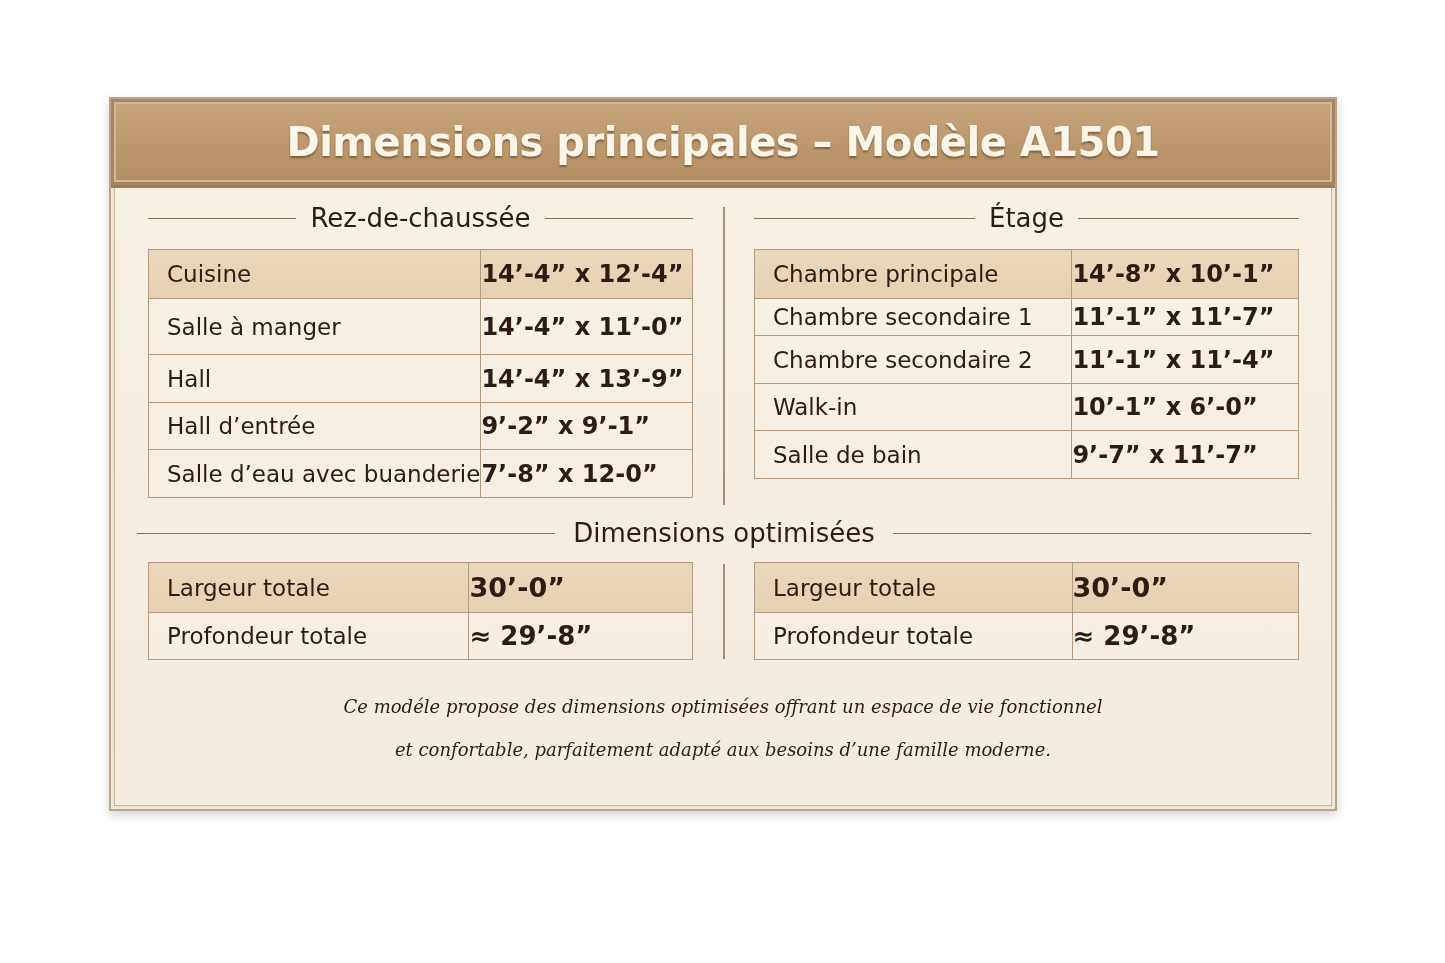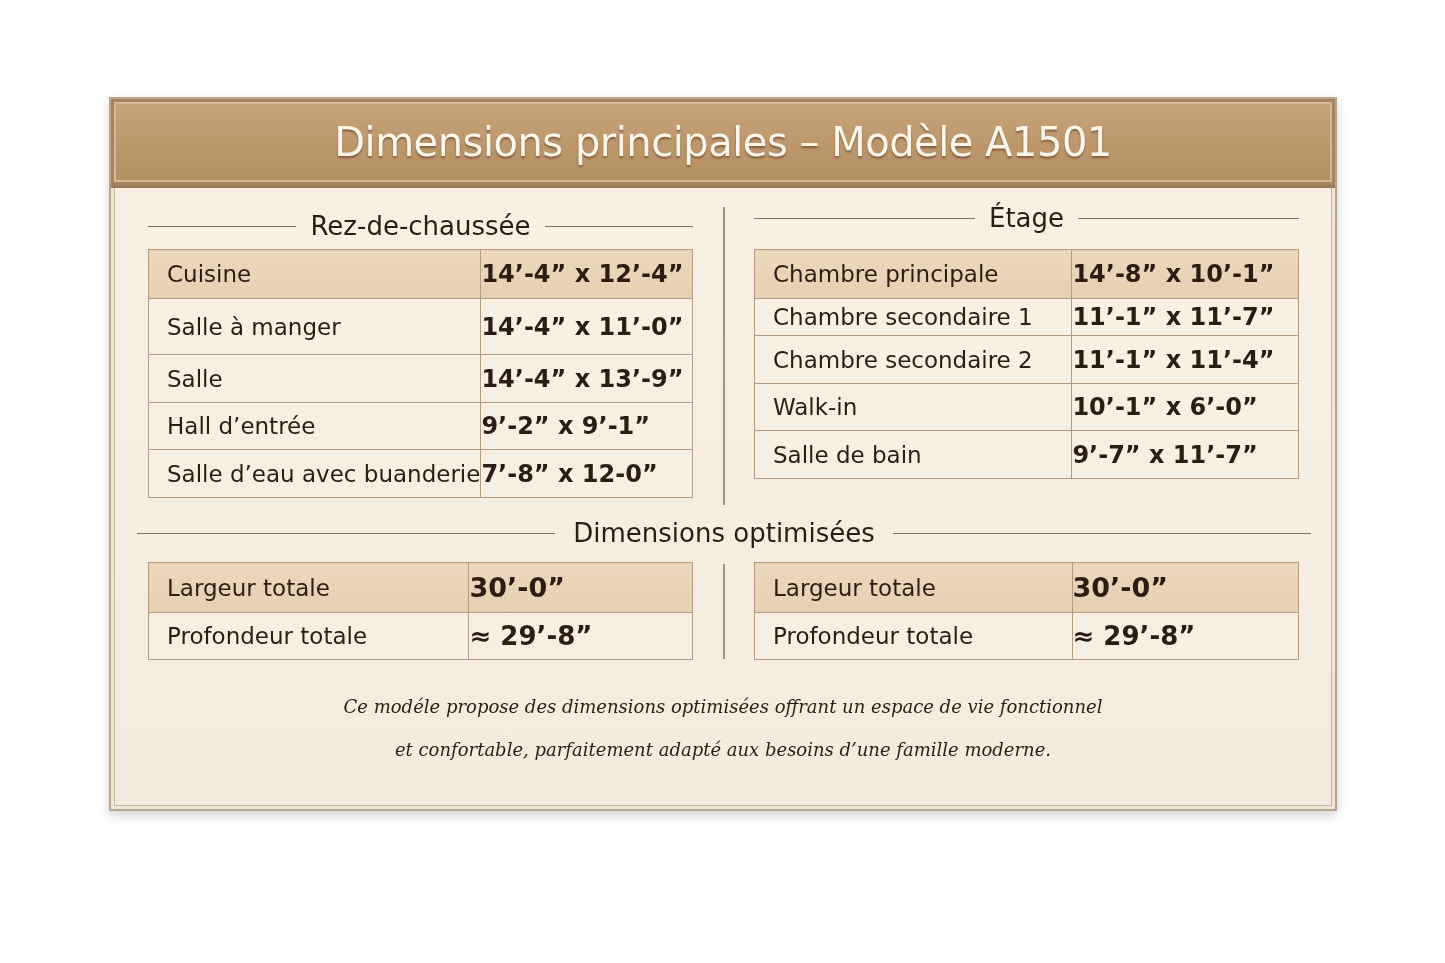--- a/index.html
+++ b/index.html
@@ -25,21 +25,21 @@
       left: 0; top: 0; right: 0;
       height: 86px;
       background: linear-gradient(180deg, #c9a57c 0%, #bd976c 55%, #b48e63 100%);
       border-bottom: 3px solid #9c7a55;
       box-shadow: inset 0 0 0 3px #a88560, inset 0 0 0 5px #d3b896;
       display: flex; align-items: center; justify-content: center;
     }
     .banner h1 {
       margin: 0;
       font-family: "DejaVu Sans", "Liberation Sans", sans-serif;
-      font-weight: normal;
+      font-weight: bold;
       font-size: 40px;
       color: #fbf5ea;
       letter-spacing: -0.5px;
       text-shadow: 0 2px 2px rgba(80,50,20,0.55);
     }
     .section-head {
       position: absolute;
       display: flex; align-items: center;
       font-family: "DejaVu Sans", "Liberation Sans", sans-serif;
       font-size: 26px;
@@ -90,21 +90,21 @@
   </style>
 </head>
 <body>
 
 <div class="card">
 
   <div class="banner">
     <h1>Dimensions principales – Modèle A1501</h1>
   </div>
 
-  <div class="section-head" style="left:37px; top:112px; width:545px;">
+  <div class="section-head" style="left:37px; top:104px; width:545px;">
     <span class="rule"></span>
     <span class="label">Rez-de-chaussée</span>
     <span class="rule"></span>
   </div>
 
   <div class="section-head" style="left:643px; top:104px; width:545px;">
     <span class="rule"></span>
     <span class="label">Étage</span>
     <span class="rule"></span>
   </div>
@@ -120,21 +120,21 @@
     <tbody>
         <tr class="hl" style="height:49px;">
       <td>Cuisine</td>
       <td class="val">14’-4” x 12’-4”</td>
     </tr>
     <tr style="height:56px;">
       <td>Salle à manger</td>
       <td class="val">14’-4” x 11’-0”</td>
     </tr>
     <tr style="height:48px;">
-      <td>Salle</td>
+      <td>Hall</td>
       <td class="val">14’-4” x 13’-9”</td>
     </tr>
     <tr style="height:47px;">
       <td>Hall d’entrée</td>
       <td class="val">9’-2” x 9’-1”</td>
     </tr>
     <tr style="height:48px;">
       <td>Salle d’eau avec buanderie</td>
       <td class="val">7’-8” x 12-0”</td>
     </tr>

